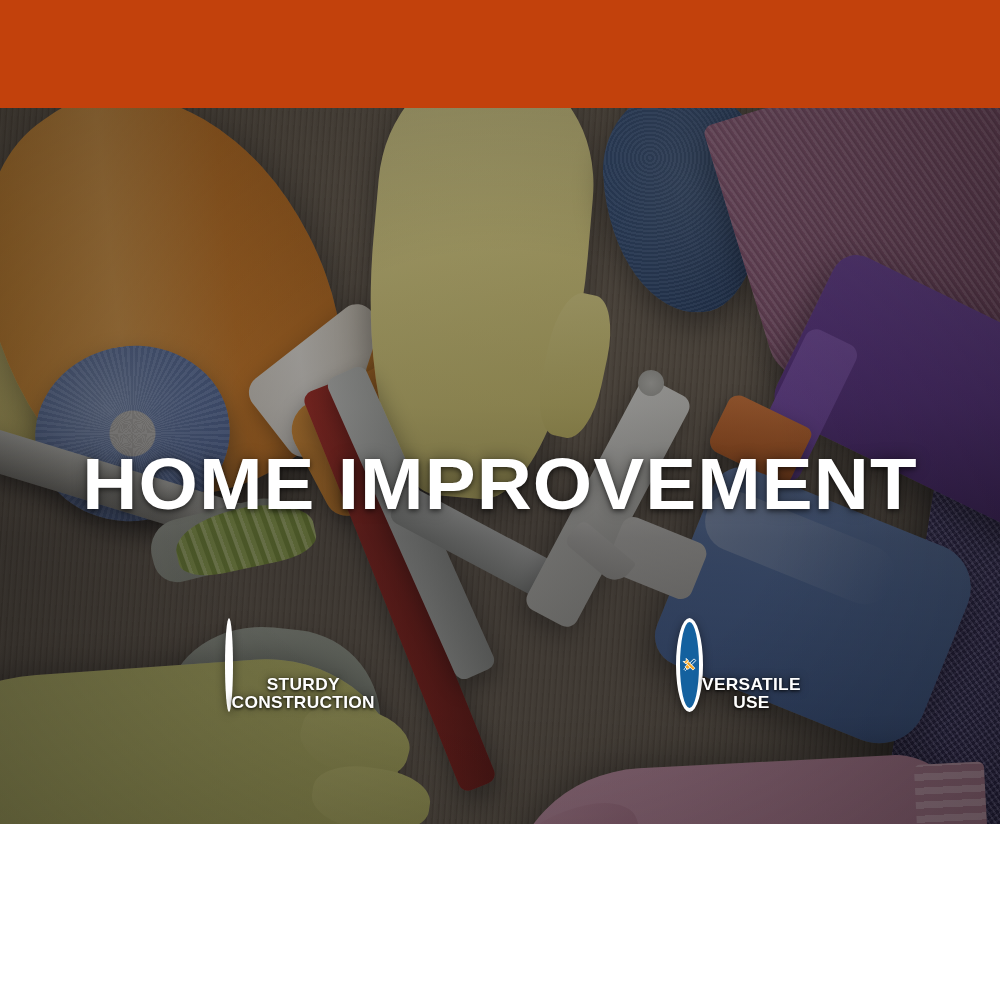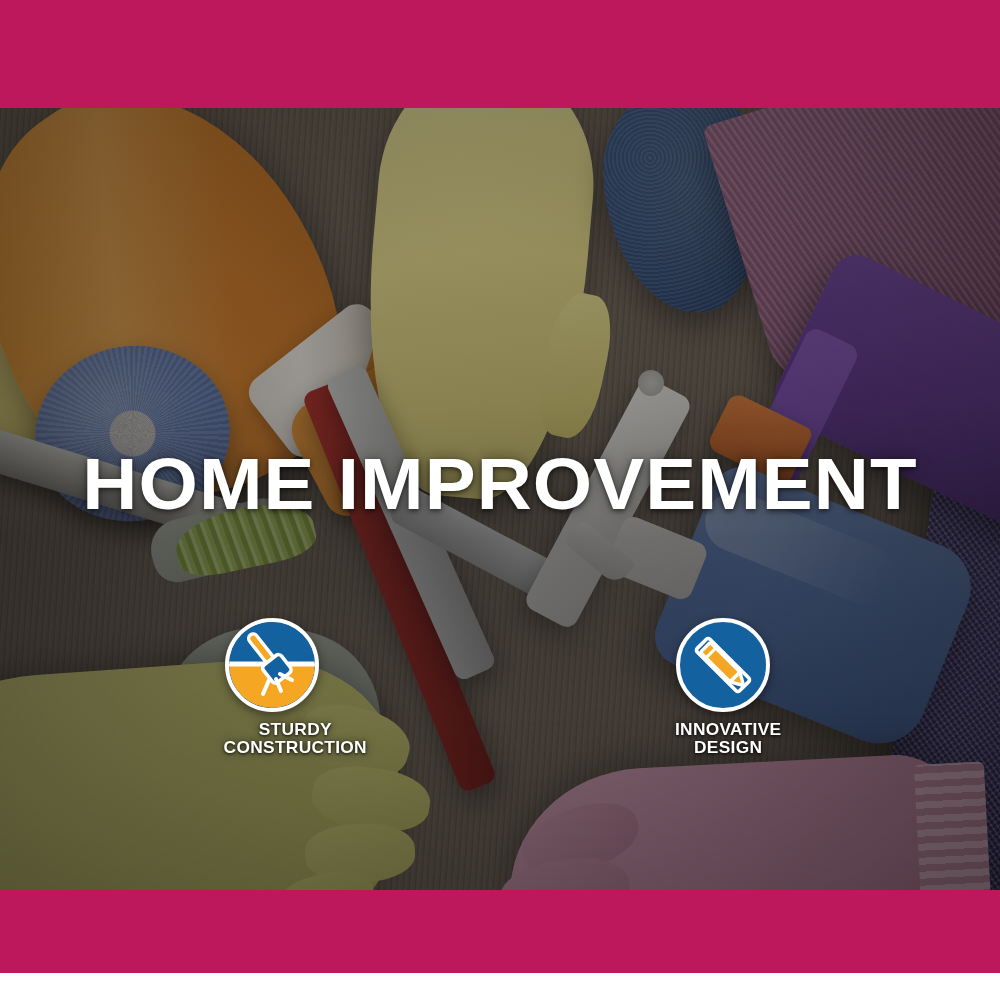--- a/index.html
+++ b/index.html
@@ -10,22 +10,22 @@
   body {
     width: 1000px;
     height: 1000px;
     font-family: "Liberation Sans", sans-serif;
     overflow: hidden;
   }
 
   #banner {
     position: relative;
     width: 1000px;
-    height: 973px;
-    background: #be185d;
+    height: 824px;
+    background: #c2410c;
     overflow: hidden;
   }
 
   
   .photo {
     position: absolute;
     left: 0;
     top: 108px;
     width: 1000px;
     height: 782px;
@@ -431,22 +431,22 @@
     top: 618px;
     width: 575px;
     display: flex;
     justify-content: space-between;
     align-items: flex-start;
     z-index: 7;
   }
   .feature {
     width: 124px;
     display: flex;
-    flex-direction: column;
-    align-items: flex-start;
+    flex-direction: row;
+    align-items: flex-end;
   }
   .badge {
     width: 94px;
     height: 94px;
     border-radius: 50%;
     background: #14619f;
     border: 4px solid #ffffff;
     box-sizing: border-box;
     display: flex;
     align-items: center;
@@ -569,40 +569,35 @@
             <line x1="47" y1="57" x2="52" y2="69"></line>
             <line x1="51" y1="52" x2="63" y2="58"></line>
           </g>
         </svg>
       </div>
       <div class="feature-label">STURDY
 CONSTRUCTION</div>
     </div>
 
 
+
     <div class="feature">
       <div class="badge">
-        <svg width="74" height="74" viewBox="0 0 74 74">
-
-          <g transform="rotate(45 37 37)">
-            <rect x="7" y="28" width="60" height="18" rx="2.5" fill="none" stroke="#ffffff" stroke-width="3.6"></rect>
-            <g stroke="#ffffff" stroke-width="3.2" stroke-linecap="round">
-              <line x1="18" y1="28" x2="18" y2="38"></line>
-              <line x1="29" y1="28" x2="29" y2="35"></line>
-              <line x1="40" y1="28" x2="40" y2="38"></line>
-              <line x1="51" y1="28" x2="51" y2="35"></line>
-            </g>
+        <svg width="76" height="76" viewBox="0 0 76 76">
+
+          <g transform="rotate(45 38 38)">
+            <rect x="33" y="8" width="10" height="26" rx="2" fill="none" stroke="#ffffff" stroke-width="3.4"></rect>
+            <rect x="30" y="34" width="16" height="22" rx="3" fill="#f5a623" stroke="#ffffff" stroke-width="3.4"></rect>
+            <rect x="34" y="56" width="8" height="10" rx="2" fill="none" stroke="#ffffff" stroke-width="3.2"></rect>
           </g>
 
-          <g transform="rotate(-45 37 37)">
-            <rect x="30" y="12" width="14" height="42" rx="2" fill="#f5a623" stroke="#ffffff" stroke-width="3.4"></rect>
-            <polygon points="30,54 44,54 37,66" fill="#f5a623" stroke="#ffffff" stroke-width="3.4" stroke-linejoin="round"></polygon>
-            <line x1="30" y1="20" x2="44" y2="20" stroke="#ffffff" stroke-width="3"></line>
+          <g transform="rotate(-45 38 38)">
+            <rect x="33" y="22" width="11" height="40" rx="3" fill="#f5a623" stroke="#ffffff" stroke-width="3.4"></rect>
+            <path d="M30 22 L30 10 L34.5 15.5 L42.5 15.5 L47 10 L47 22 Q38.5 29 30 22 Z" fill="#f5a623" stroke="#ffffff" stroke-width="3.4" stroke-linejoin="round"></path>
           </g>
         </svg>
       </div>
-      <div class="feature-label">INNOVATIVE
-DESIGN</div>
+      <div class="feature-label">VERSATILE
+USE</div>
     </div>
-
 
   </div>
 </div>
 
 </body></html>

